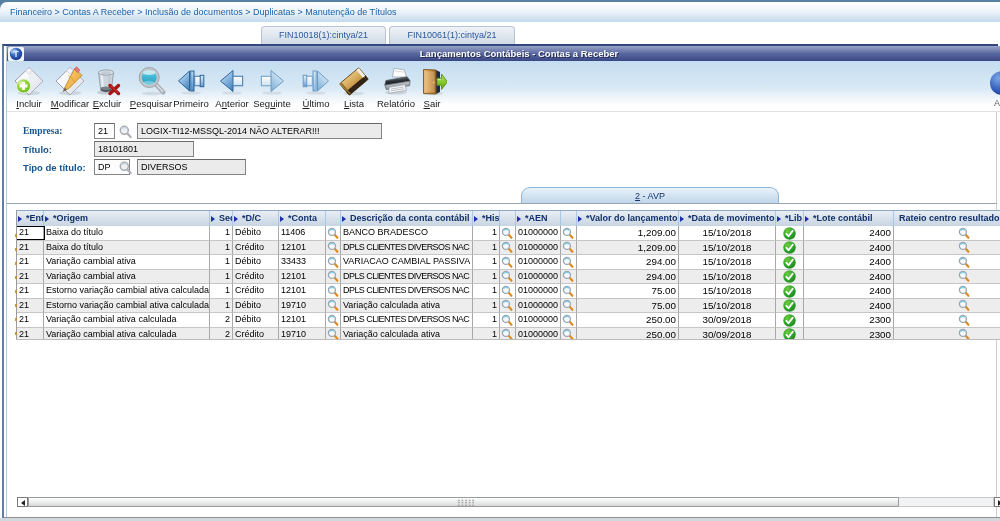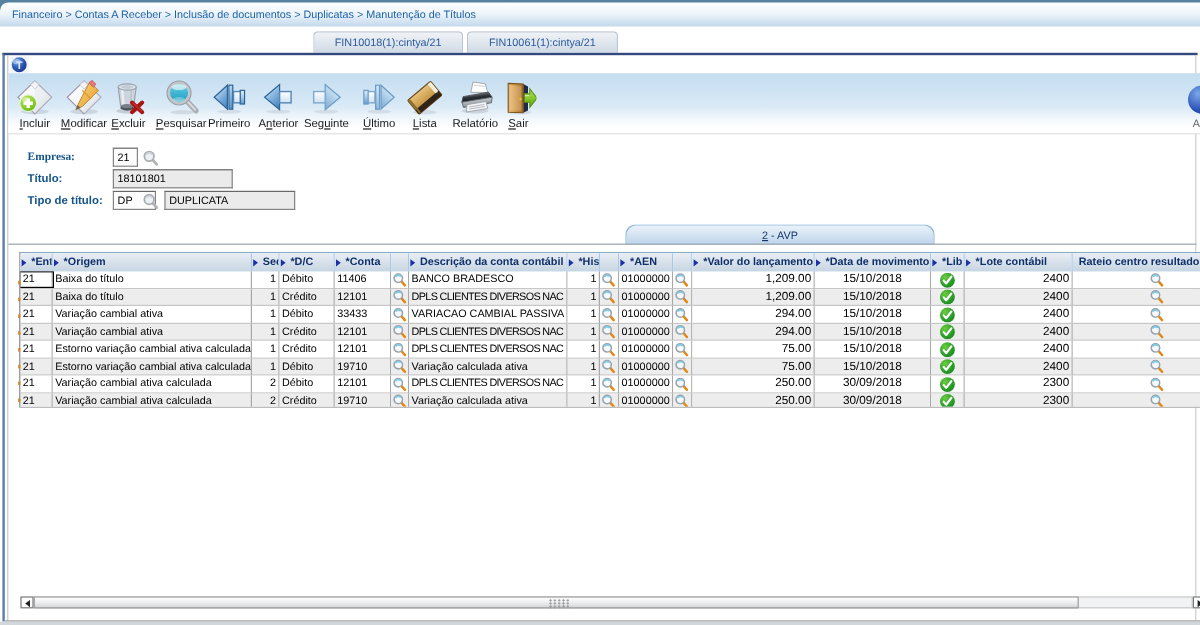--- a/index.html
+++ b/index.html
@@ -148,20 +148,23 @@
 
   <div class="otab" style="left:261px; width:125px;">FIN10018(1):cintya/21</div>
   <div class="otab" style="left:389px; width:126px;">FIN10061(1):cintya/21</div>
 
   <div class="abs" id="winborder"></div>
   <div class="abs" id="winright"></div>
   <div class="abs" id="winleft2"></div>
   <div class="abs" id="winbottom"></div>
   <div class="abs" id="winbottom2"></div>
 
+  <div class="abs" id="titlebar">
+      <div class="txt">Lançamentos Contábeis - Contas a Receber</div>
+    </div>
   <div class="abs" id="ticon"><svg width="16" height="14" viewBox="0 0 16 14">
         <rect x="0" y="0" width="16" height="14" rx="1.5" fill="#f2f5f8"></rect>
         <circle cx="8" cy="7" r="6.2" fill="url(#tb)"></circle>
         <ellipse cx="6" cy="4.4" rx="3.4" ry="2.2" fill="rgba(200,224,248,0.55)"></ellipse>
         <text x="8.1" y="10.4" font-family="Liberation Sans, sans-serif" font-size="9" font-weight="bold" fill="#dfe6f4" text-anchor="middle">T</text>
       </svg></div>
 
   <div class="abs" id="toolbar"></div>
   <div id="tbtns">
       <div class="tbtn" style="left:7px;">
@@ -296,28 +299,29 @@
 
   <div class="flabel" style="top:126px;font-family:Liberation Serif, serif;">Empresa:</div>
   <div class="flabel" style="top:144px;">Título:</div>
   <div class="flabel" style="top:162px;">Tipo de título:</div>
   <div class="finput white" style="left:94px; top:123px; width:21px;">21</div>
   <svg class="abs" style="left:119px; top:125px;" width="14" height="14" viewBox="0 0 14 14">
       <line x1="8.2" y1="8.2" x2="11.6" y2="12" stroke="#b0b4b8" stroke-width="2.4" stroke-linecap="round"></line>
       <circle cx="5.3" cy="5.3" r="4" fill="#eef1f4" stroke="#a8adb2" stroke-width="1.5"></circle>
       <path d="M2.6 4 A3.2 3.2 0 0 1 7.8 3.6" stroke="#cdd4da" stroke-width="1.6" fill="none"></path>
     </svg>
+  <div class="finput" style="left:137px; top:123px; width:245px;">LOGIX-TI12-MSSQL-2014 NÃO ALTERAR!!!</div>
   <div class="finput" style="left:94px; top:141px; width:100px;">18101801</div>
   <div class="finput white" style="left:94px; top:159px; width:36px;">DP</div>
   <svg class="abs" style="left:119px; top:161px;" width="14" height="14" viewBox="0 0 14 14">
       <line x1="8.2" y1="8.2" x2="11.6" y2="12" stroke="#b0b4b8" stroke-width="2.4" stroke-linecap="round"></line>
       <circle cx="5.3" cy="5.3" r="4" fill="#eef1f4" stroke="#a8adb2" stroke-width="1.5"></circle>
       <path d="M2.6 4 A3.2 3.2 0 0 1 7.8 3.6" stroke="#cdd4da" stroke-width="1.6" fill="none"></path>
     </svg>
-  <div class="finput" style="left:137px; top:159px; width:109px;">DUPLICATA</div>
+  <div class="finput" style="left:137px; top:159px; width:109px;">DIVERSOS</div>
 
   <div class="itab" id="itab2"><u>2</u> - AVP</div>
   <div class="abs" id="tabline"></div>
 
   <div class="abs" id="grid">
   <table>
   <colgroup>
     <col style="width:27px">
           <col style="width:166px">
           <col style="width:23px">

